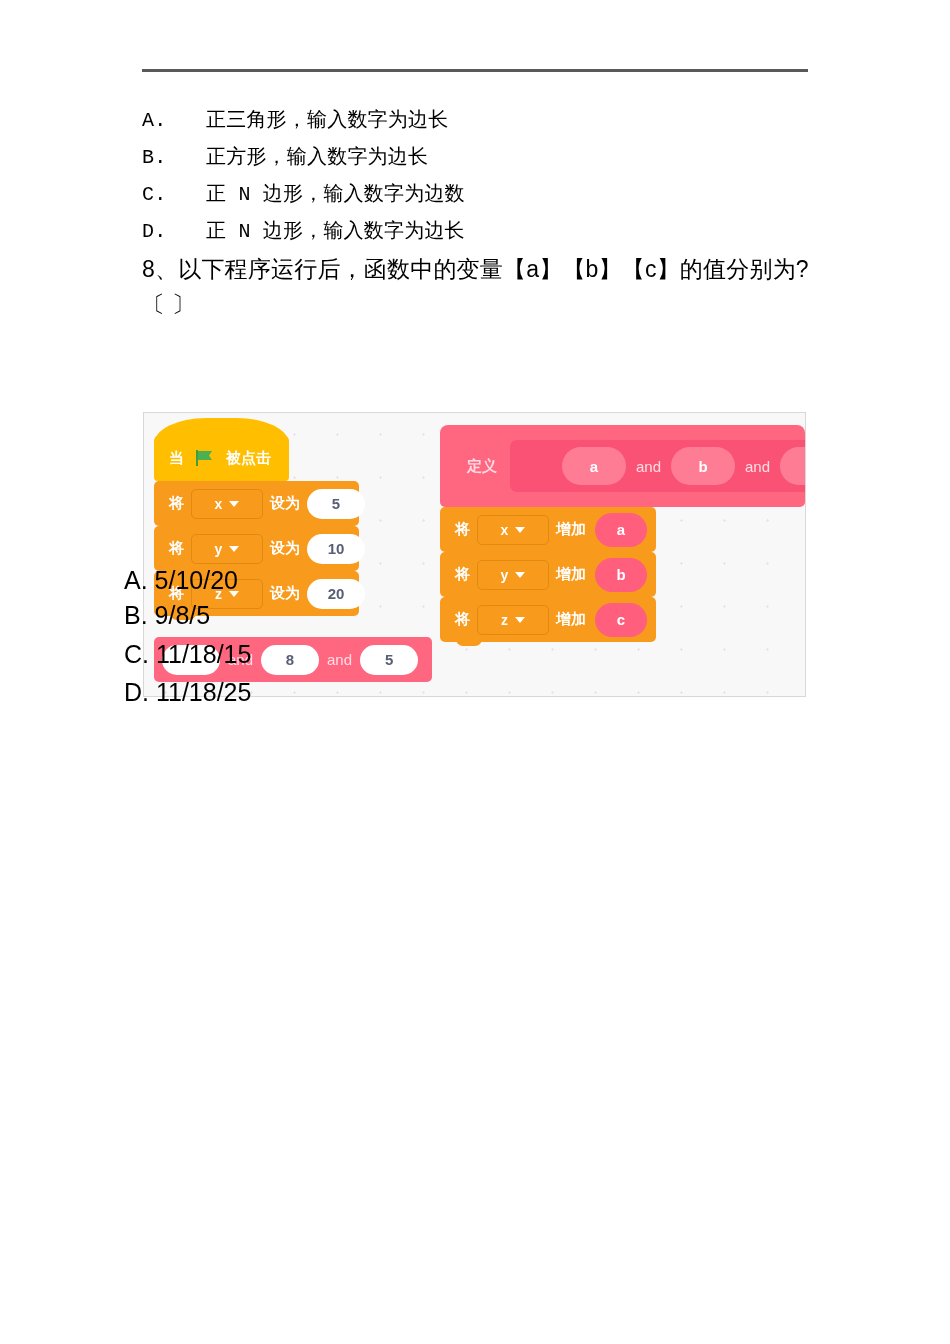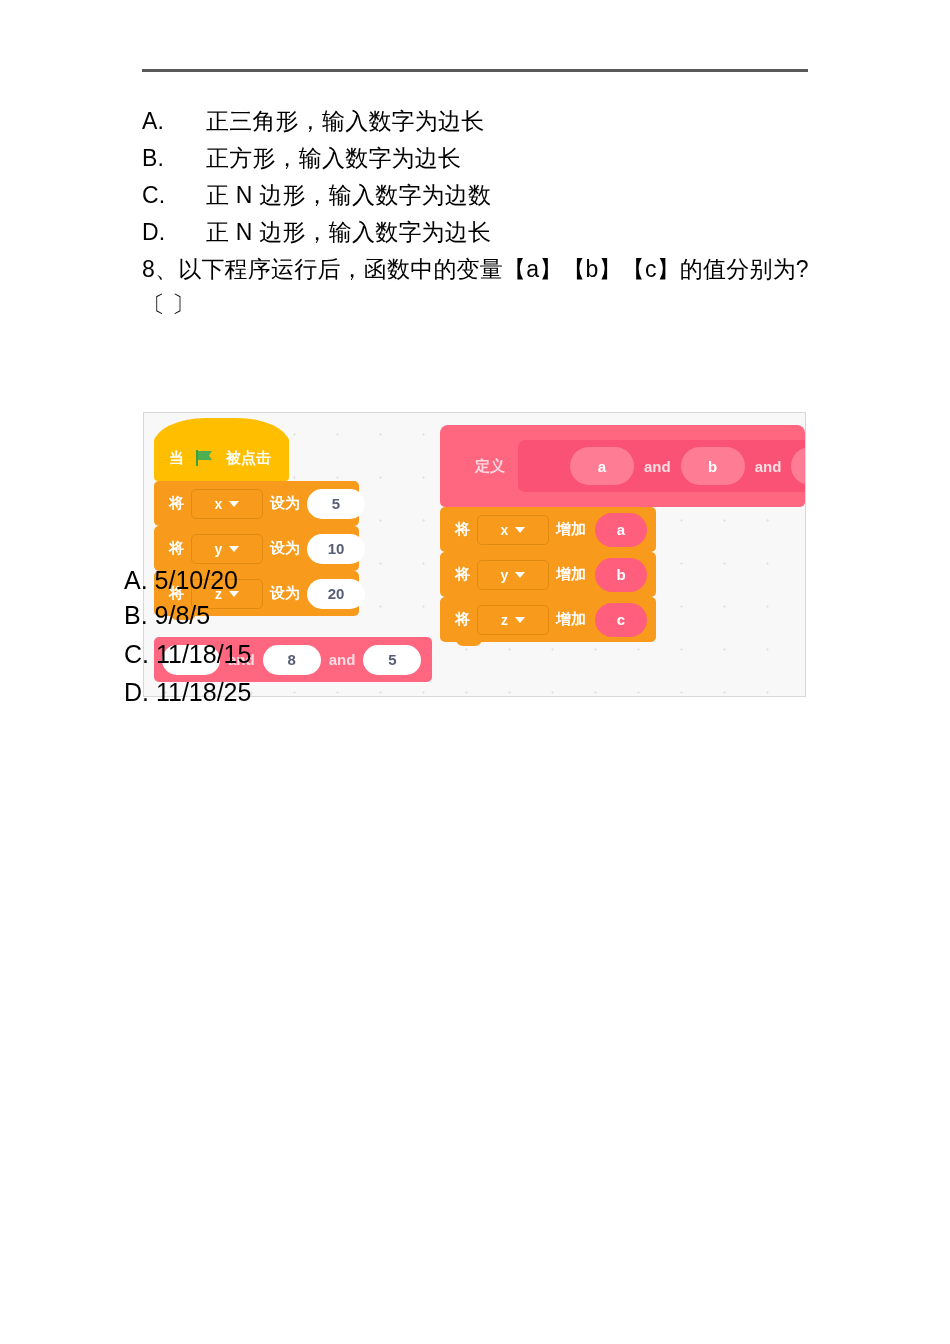--- a/index.html
+++ b/index.html
@@ -27,24 +27,25 @@
     top: 69px;
     width: 666px;
     height: 3px;
     background: #595959;
   }
 
   
   .choice-row {
     position: absolute;
     left: 142px;
-    font-size: 23px;
+    font-size: 20px;
     line-height: 36px;
     white-space: nowrap;
     letter-spacing: 0.2px;
+    font-family: Liberation Mono, monospace;
   }
   .choice-row .marker {
     display: inline-block;
     width: 64px;
   }
   .q-para {
     position: absolute;
     left: 142px;
     width: 670px;
     font-size: 23px;
@@ -182,21 +183,21 @@
   .myb-blk {
     background: #ff6680;
     border-radius: 5px;
     height: 45px;
     padding-left: 8px;
   }
   .define-hat {
     background: #ff6680;
     border-radius: 8px 8px 5px 5px;
     height: 82px;
-    padding-left: 28px;
+    padding-left: 20px;
     align-items: center;
   }
   .proto {
     display: flex;
     align-items: center;
     background: #fa5274;
     border-radius: 7px;
     height: 52px;
     padding: 0 12px 0 50px;
     margin-left: 6px;
@@ -216,21 +217,21 @@
     min-width: 40px;
     height: 38px;
     padding: 0 12px;
     background: #ff7d94;
     border-radius: 22px;
     color: #ffffff;
     font-size: 15px;
     font-weight: bold;
     margin: 0 2px;
   }
-  .and-txt { color: #ffdde3; font-size: 15px; font-weight: bold; margin: 0 8px; }
+  .and-txt { color: #ffdde3; font-size: 15px; font-weight: normal; margin: 0 8px; }
 
   .rep-oval {
     display: inline-flex;
     align-items: center;
     justify-content: center;
     min-width: 34px;
     height: 34px;
     padding: 0 9px;
     background: #ff5e7d;
     border-radius: 20px;

